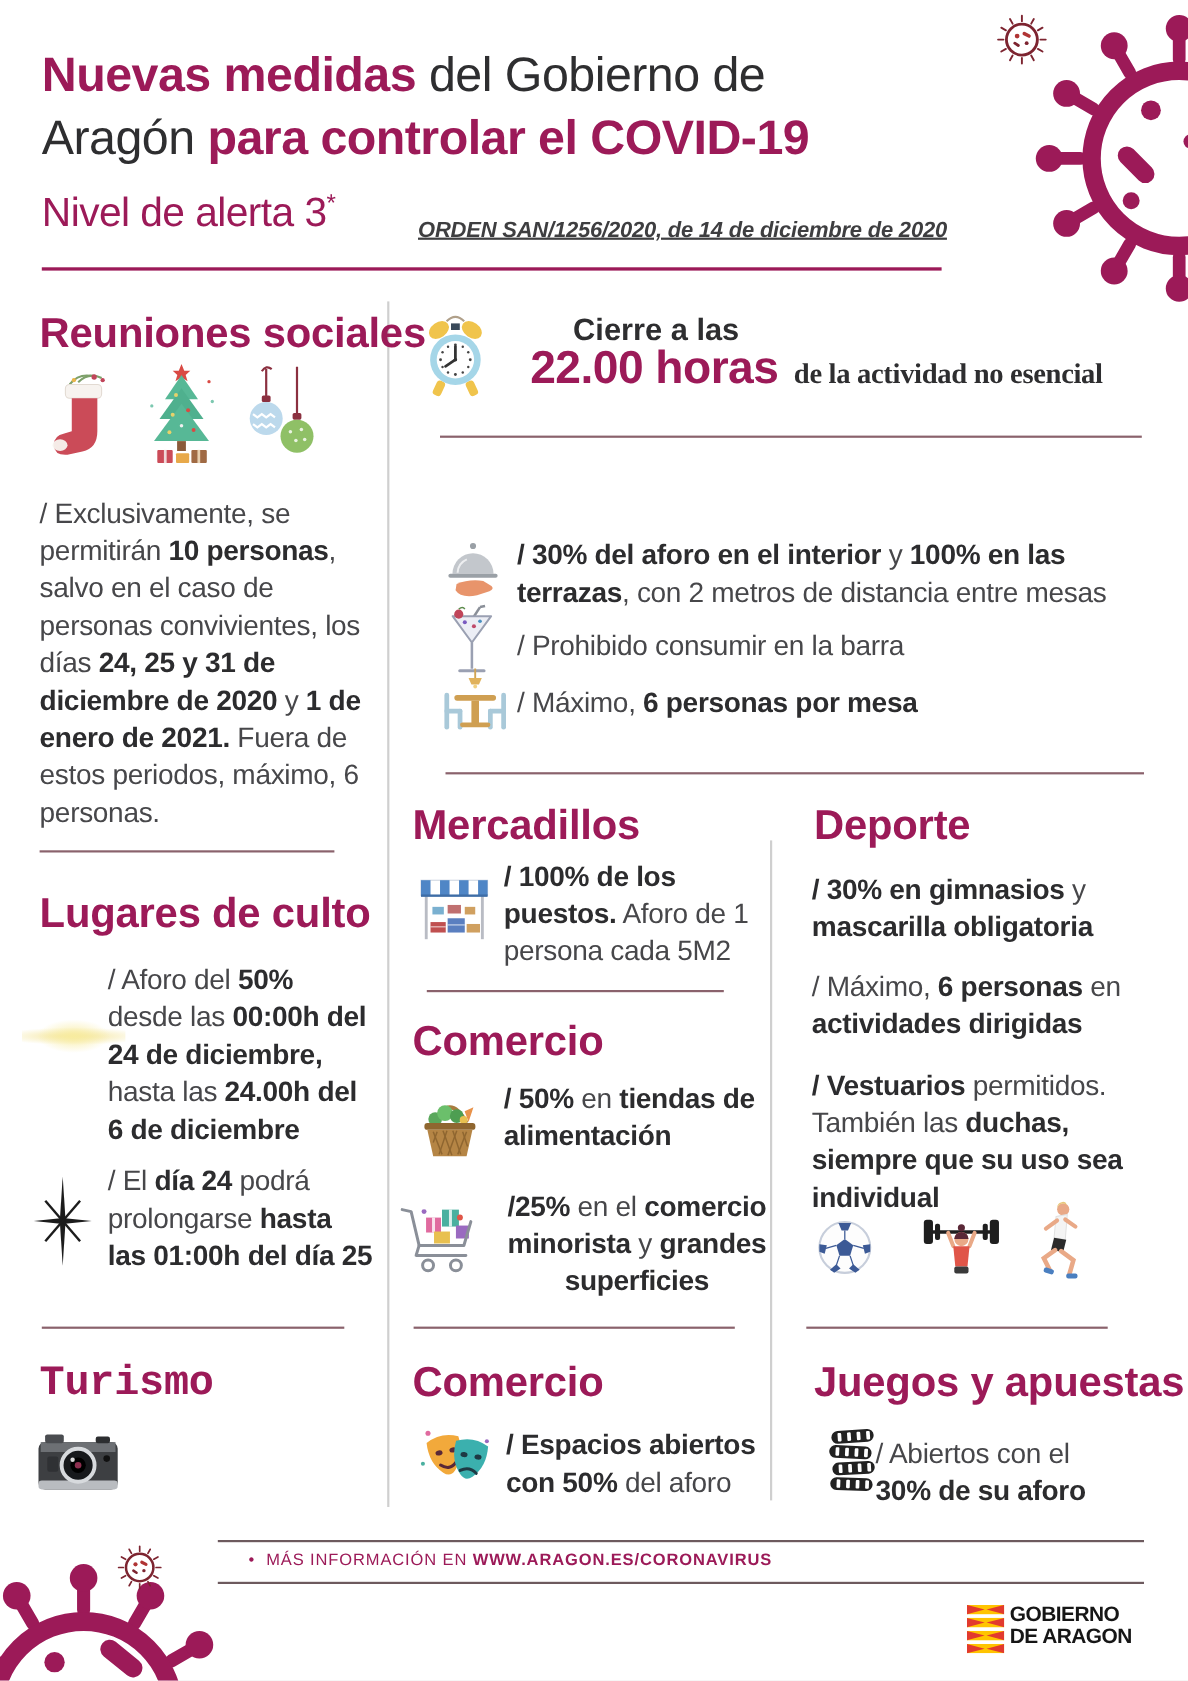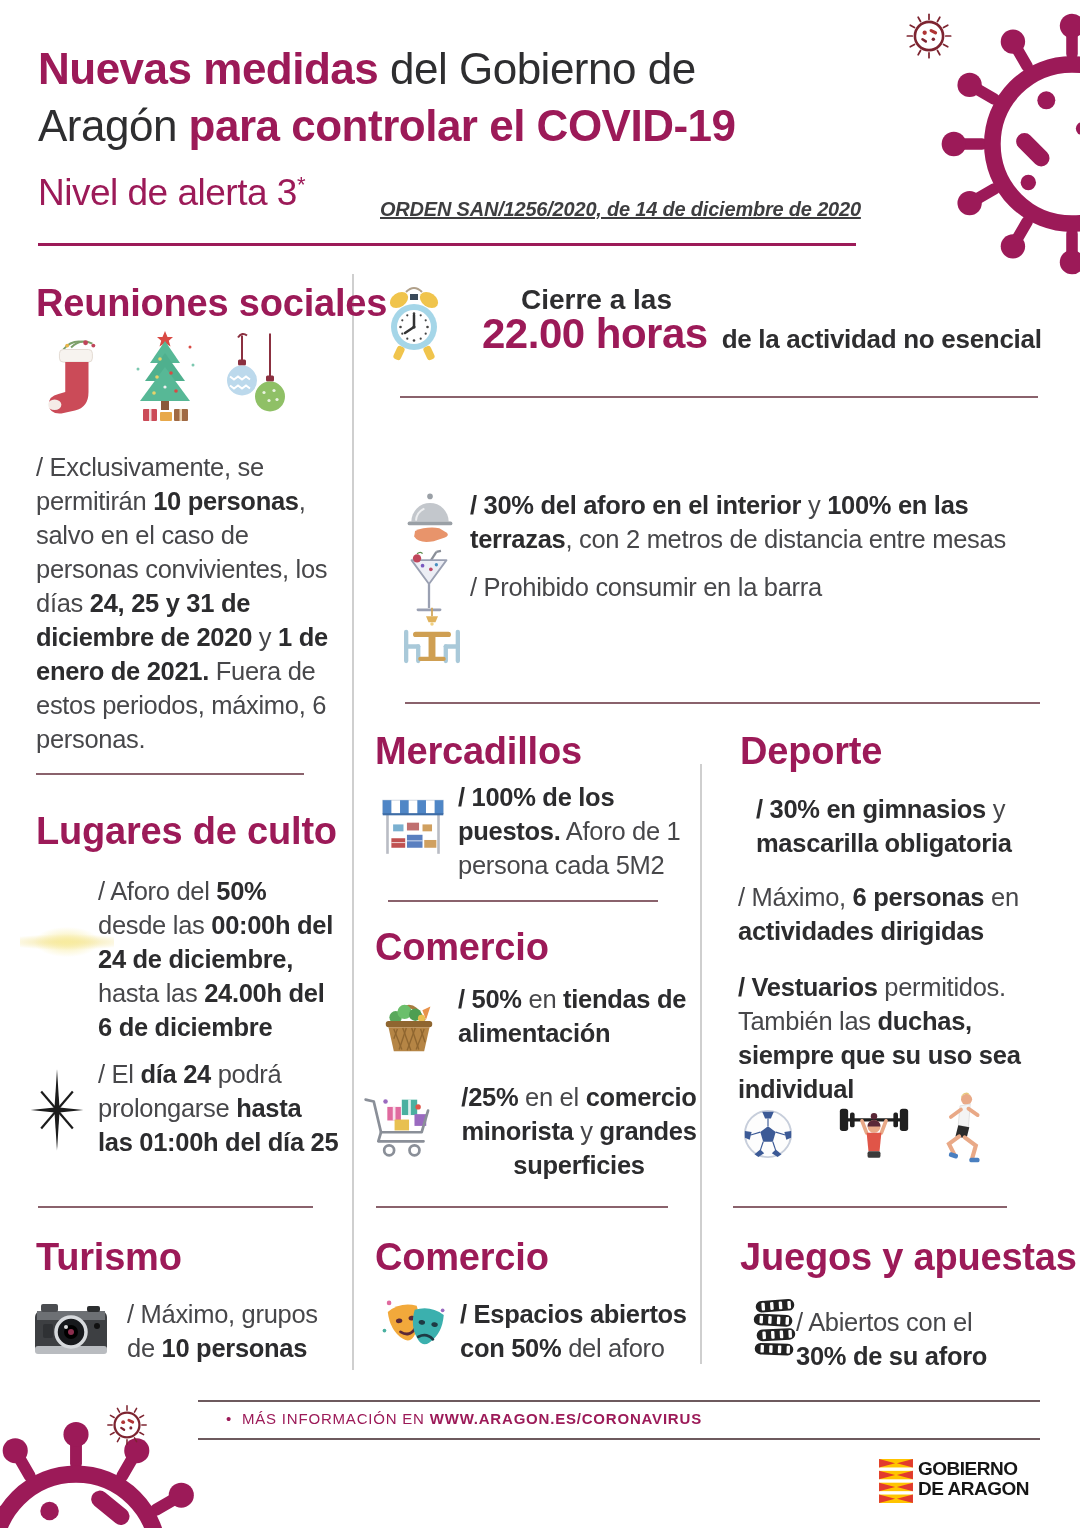--- a/index.html
+++ b/index.html
@@ -15,21 +15,21 @@
   .hrule-main{height:3px;background:#9c1a58;}
   .hrule{height:2px;background:#8a626c;}
   .vdiv{width:2px;background:#cfcfcf;}
   
   .sec-h{font-size:38px;font-weight:700;color:#9c1a58;letter-spacing:-0.2px;white-space:nowrap;}
   .txt{font-size:25.5px;line-height:34px;color:#47474a;letter-spacing:-0.3px;}
   .txt .b{font-weight:700;color:#2c2c2e;}
   .cierre-intro{font-size:28px;font-weight:700;color:#2e2e30;}
   .time-row{white-space:nowrap;}
   .time-big{font-size:42px;font-weight:700;color:#9c1a58;letter-spacing:-0.5px;}
-  .time-rest{font-size:26px;font-weight:700;color:#2e2e30;margin-left:14px;letter-spacing:-0.3px;}
+  .time-rest{font-size:26px;font-weight:700;color:#2e2e30;margin-left:14px;letter-spacing:-0.3px;font-family:Liberation Serif, serif;}
   
   .finfo{font-size:15px;letter-spacing:0.8px;color:#9c1a58;white-space:nowrap;}
   .finfo .b{font-weight:700;}
   .logo-text{font-size:19px;line-height:20px;font-weight:700;color:#161616;letter-spacing:-0.5px;white-space:nowrap;}
   .glow{background:
     radial-gradient(ellipse 50% 45% at 50% 50%, rgba(248,236,160,0.95) 0%, rgba(255,255,255,0) 70%),
     radial-gradient(ellipse 95% 22% at 50% 50%, rgba(240,220,120,0.75) 0%, rgba(255,255,255,0) 75%);}
 </style>
 </head>
 <body>
@@ -192,36 +192,35 @@
   <svg class="abs" viewBox="0 0 66 92" style="left:28px;top:1062px;width:58px;height:96px;">
     <polygon points="33,0 36,46 33,92 30,46" fill="#1c1c1c"></polygon>
     <polygon points="3,46 33,43 63,46 33,49" fill="#1c1c1c"></polygon>
     <line x1="15" y1="25" x2="51" y2="67" stroke="#1c1c1c" stroke-width="2.5"></line>
     <line x1="51" y1="25" x2="15" y2="67" stroke="#1c1c1c" stroke-width="2.5"></line>
   </svg>
   <div class="abs txt" style="left:98px;top:1057px;width:242px;"><span>/ El </span><span class="b">día 24</span><span> podrá prolongarse </span><span class="b">hasta las 01:00h del día 25</span></div>
 
   <div class="abs hrule" style="left:38px;top:1206px;width:275px;"></div>
 
-  <div class="abs sec-h" style="left:36px;top:1236px;">Turismo</div>
+  <div class="abs sec-h" style="left:36px;top:1236px;font-family:Liberation Mono, monospace;">Turismo</div>
   <svg class="abs" viewBox="0 0 76 62" style="left:33px;top:1298px;width:76px;height:62px;">
     <rect x="2" y="13" width="72" height="43" rx="6" fill="#3d3f42"></rect>
     <rect x="4" y="13" width="68" height="9" fill="#6d7074"></rect>
     <rect x="8" y="6" width="17" height="8" rx="2" fill="#4a4c50"></rect>
     <rect x="54" y="8" width="13" height="6" rx="2" fill="#2c2e30"></rect>
     <rect x="2" y="48" width="72" height="8" rx="3" fill="#b9bcc0"></rect>
     <rect x="10" y="26" width="10" height="14" rx="2" fill="#2f3134"></rect>
     <circle cx="38" cy="34" r="15" fill="#17191c"></circle>
     <circle cx="38" cy="34" r="15" fill="none" stroke="#d7dadd" stroke-width="3.5"></circle>
     <circle cx="38" cy="34" r="7" fill="#000"></circle>
     <circle cx="38" cy="34" r="3" fill="#8c2f4f"></circle>
     <circle cx="33" cy="29" r="2" fill="#ffffff" opacity="0.85"></circle>
     <circle cx="64" cy="28" r="3" fill="#111"></circle>
   </svg>
-  <div class="abs txt" style="left:127px;top:1297px;width:210px;"><span>/ Máximo, grupos de </span><span class="b">10 personas</span></div>
 
   <svg class="abs" viewBox="0 0 60 88" style="left:384px;top:282px;width:60px;height:88px;">
     <path d="M22,10 Q30,2 38,10" stroke="#b0a08a" stroke-width="2" fill="none"></path>
     <ellipse cx="15" cy="18" rx="10" ry="7" transform="rotate(-35 15 18)" fill="#f0c44c"></ellipse>
     <ellipse cx="45" cy="18" rx="10" ry="7" transform="rotate(35 45 18)" fill="#f0c44c"></ellipse>
     <rect x="26" y="12" width="8" height="6" fill="#3a4a5a"></rect>
     <rect x="11" y="64" width="8" height="14" rx="3" transform="rotate(25 15 71)" fill="#f0c44c"></rect>
     <rect x="41" y="64" width="8" height="14" rx="3" transform="rotate(-25 45 71)" fill="#f0c44c"></rect>
     <circle cx="30" cy="45" r="23" fill="#a5d6e8"></circle>
     <circle cx="30" cy="45" r="17" fill="#ffffff"></circle>
@@ -282,20 +281,21 @@
         <path d="M8,47 H22"></path>
         <path d="M22,47 V64"></path>
       <path d="M68,30 V64"></path>
         <path d="M68,47 H54"></path>
         <path d="M54,47 V64"></path>
     </g>
     <rect x="16" y="30" width="44" height="6" rx="3" fill="#cf9f52"></rect>
     <rect x="34" y="36" width="8" height="24" fill="#cf9f52"></rect>
     <rect x="22" y="59" width="32" height="5" rx="2.5" fill="#cf9f52"></rect>
   </svg>
+  <div class="abs txt" style="left:470px;top:622px;width:560px;"><span>/ Máximo, </span><span class="b">6 personas por mesa</span></div>
 
   <div class="abs hrule" style="left:405px;top:702px;width:635px;"></div>
 
   <div class="abs sec-h" style="left:375px;top:730px;">Mercadillos</div>
   <svg class="abs" viewBox="0 0 74 74" style="left:381px;top:792px;width:64px;height:70px;">
     <rect x="6" y="14" width="3" height="54" fill="#b9bcc4"></rect>
     <rect x="65" y="14" width="3" height="54" fill="#b9bcc4"></rect>
     <rect x="2" y="6" width="70" height="16" fill="#ffffff" stroke="#c8d0dc"></rect>
     <rect x="2" y="6" width="10" height="16" fill="#4f86c6"></rect>
       <rect x="22" y="6" width="10" height="16" fill="#4f86c6"></rect>
@@ -372,21 +372,21 @@
     <g transform="rotate(10 52 38)">
       <path d="M36,18 q16,-8 32,0 q2,20 -10,32 q-6,6 -12,0 q-12,-12 -10,-32 z" fill="#3bb0ae"></path>
       <ellipse cx="46" cy="30" rx="3.5" ry="2.5" fill="#1e3a44"></ellipse>
         <ellipse cx="60" cy="30" rx="3.5" ry="2.5" fill="#1e3a44"></ellipse>
       <path d="M45,46 q8,-6 16,0" stroke="#1e3a44" stroke-width="3" fill="none" stroke-linecap="round"></path>
     </g>
   </svg>
   <div class="abs txt" style="left:460px;top:1297px;width:228px;"><span class="b">/ Espacios abiertos con 50%</span><span> del aforo</span></div>
 
   <div class="abs sec-h" style="left:740px;top:730px;">Deporte</div>
-  <div class="abs txt" style="left:756px;top:792px;width:312px;"><span class="b">/ 30% en gimnasios</span><span> y </span><span class="b">mascarilla obligatoria</span></div>
+  <div class="abs txt" style="left:738px;top:792px;width:312px;"><span class="b">/ 30% en gimnasios</span><span> y </span><span class="b">mascarilla obligatoria</span></div>
   <div class="abs txt" style="left:738px;top:880px;width:312px;"><span>/ Máximo, </span><span class="b">6 personas</span><span> en </span><span class="b">actividades dirigidas</span></div>
   <div class="abs txt" style="left:738px;top:970px;width:318px;"><span class="b">/ Vestuarios</span><span> permitidos. También las </span><span class="b">duchas, siempre que su uso sea individual</span></div>
 
   <svg class="abs" viewBox="0 0 54 54" style="left:742px;top:1108px;width:52px;height:52px;">
     <circle cx="27" cy="27" r="24" fill="#fdfdfd" stroke="#c7cedb" stroke-width="2"></circle>
     <polygon points="27,19 35,25 32,35 22,35 19,25" fill="#3c5a96"></polygon>
     <polygon points="21,4 33,4 30,11 24,11" fill="#3c5a96"></polygon>
     <polygon points="3,24 10,25 8,33 3,31" fill="#3c5a96"></polygon>
     <polygon points="51,24 44,25 46,33 51,31" fill="#3c5a96"></polygon>
     <polygon points="13,48 19,43 23,47 17,51" fill="#3c5a96"></polygon>

